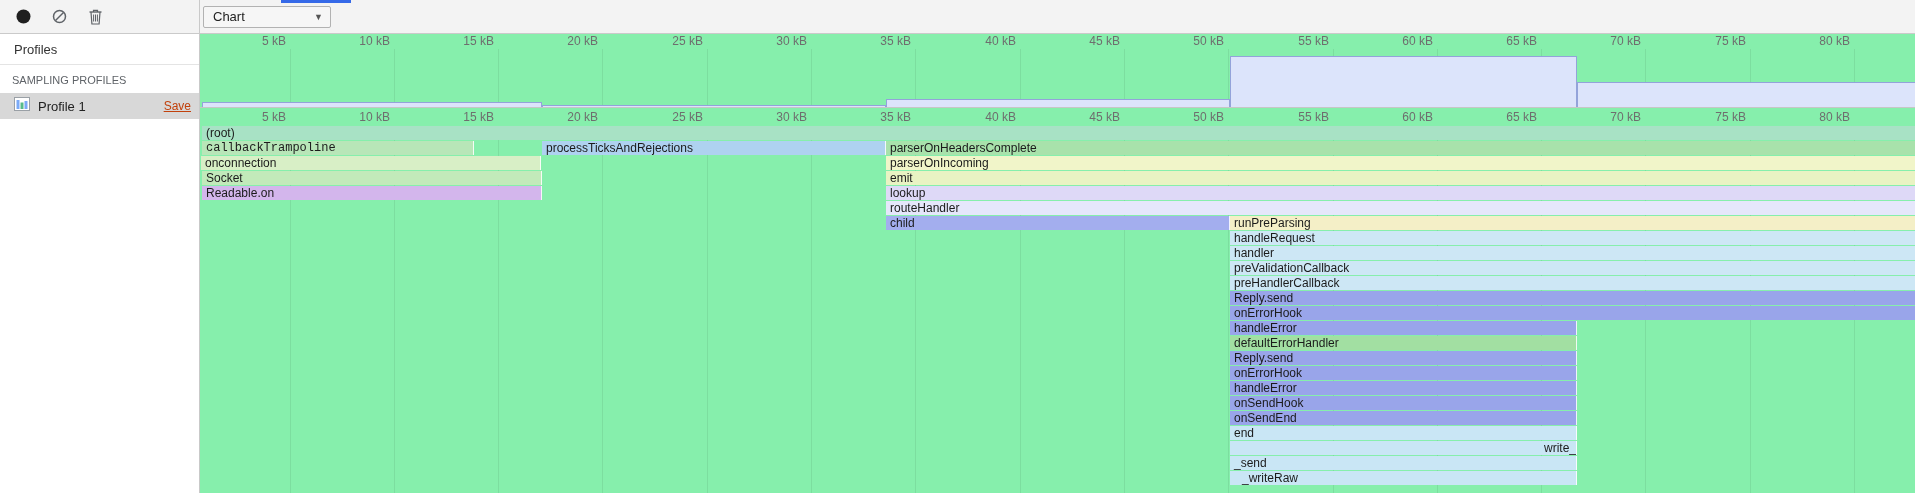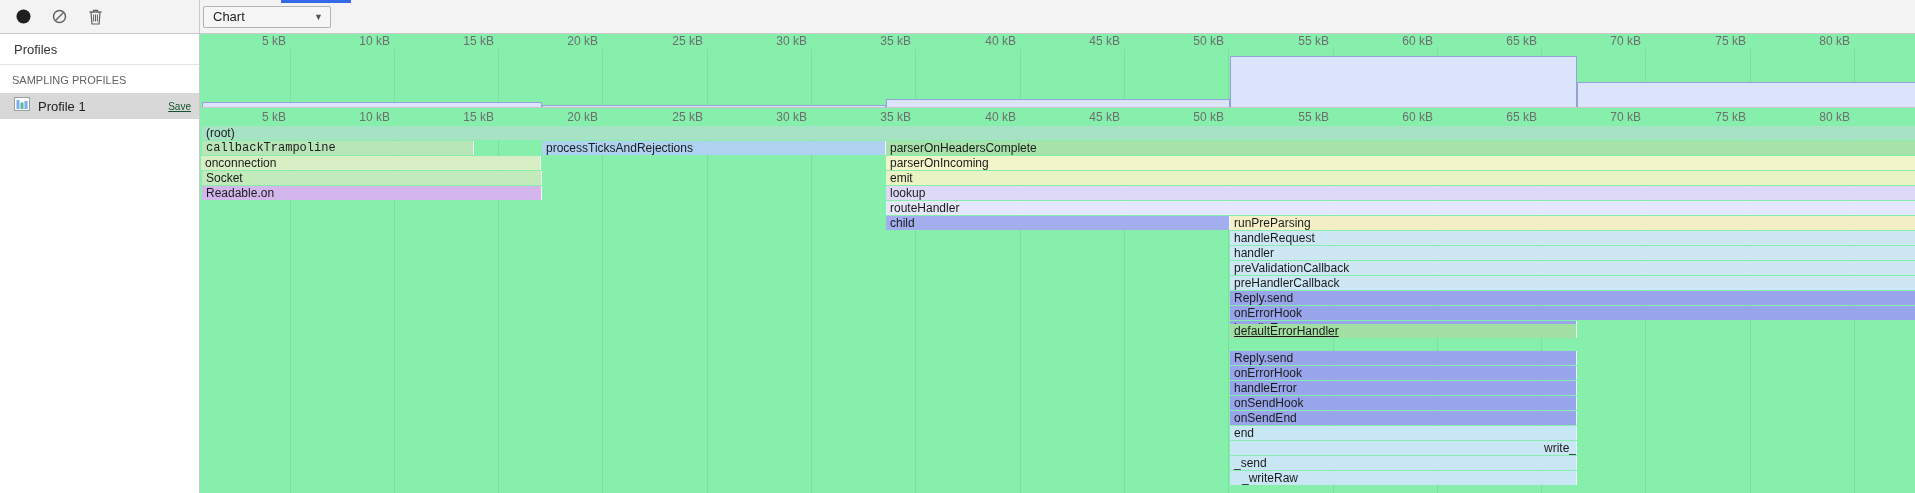--- a/index.html
+++ b/index.html
@@ -20,21 +20,21 @@
   .select .arrow{font-size:9px;color:#555;margin-left:10px;}
 
   
   .sidebar{position:absolute;top:34px;left:0;width:200px;bottom:0;box-sizing:border-box;
            background:#fff;border-right:1px solid #c9c9c9;}
   .sidebar-title{padding:8px 14px 7px;font-size:13px;color:#333;border-bottom:1px solid #e4e4e4;}
   .sidebar-section{padding:9px 12px 7px;font-size:11px;color:#5f6368;}
   .profile-item{height:26px;display:flex;align-items:center;background:#d8d8d8;
                 padding:0 8px 0 14px;gap:8px;cursor:pointer;}
   .profile-name{font-size:13px;color:#222;flex:1;}
-  .save-link{font-size:10px;color:#14532d;text-decoration:underline;cursor:pointer;}
+  .save-link{font-size:12px;color:#c2410c;text-decoration:underline;cursor:pointer;}
 
   
   .main{position:absolute;left:200px;top:34px;right:0;bottom:0;background:#86efac;overflow:hidden;}
   .ruler{position:absolute;left:0;right:0;}
   #ruler1{top:0;height:15px;}
   #ruler2{top:74px;height:18px;}
   .tick-label{position:absolute;width:58px;text-align:right;font-size:12px;color:#6e6e6e;
               top:0;line-height:15px;white-space:nowrap;}
   #ruler2 .tick-label{line-height:18px;}
   .overview{position:absolute;top:15px;left:0;right:0;height:58px;border-bottom:1px solid #c6c6c6;}
@@ -189,21 +189,21 @@
         <div class="bar" style="top: 75px; left: 686px; width: 1031px; background: rgb(229, 231, 251);">routeHandler</div>
         <div class="bar" style="top: 90px; left: 686px; width: 344px; background: rgb(163, 174, 238);">child</div>
         <div class="bar" style="top: 90px; left: 1030px; width: 687px; background: rgb(244, 239, 199);">runPreParsing</div>
         <div class="bar" style="top: 105px; left: 1030px; width: 687px; background: rgb(205, 231, 245);">handleRequest</div>
         <div class="bar" style="top: 120px; left: 1030px; width: 687px; background: rgb(205, 231, 245);">handler</div>
         <div class="bar" style="top: 135px; left: 1030px; width: 687px; background: rgb(205, 231, 245);">preValidationCallback</div>
         <div class="bar" style="top: 150px; left: 1030px; width: 687px; background: rgb(205, 231, 245);">preHandlerCallback</div>
         <div class="bar" style="top: 165px; left: 1030px; width: 687px; background: rgb(153, 165, 234);">Reply.send</div>
         <div class="bar" style="top: 180px; left: 1030px; width: 687px; background: rgb(153, 165, 234);">onErrorHook</div>
         <div class="bar" style="top: 195px; left: 1030px; width: 347px; background: rgb(153, 165, 234);">handleError</div>
-        <div class="bar" style="top: 198px; left: 1030px; width: 347px; background: rgb(162, 223, 162); text-decoration: underline;">defaultErrorHandler</div>
+        <div class="bar" style="top: 210px; left: 1030px; width: 347px; background: rgb(162, 223, 162);">defaultErrorHandler</div>
         <div class="bar" style="top: 225px; left: 1030px; width: 347px; background: rgb(153, 165, 234);">Reply.send</div>
         <div class="bar" style="top: 240px; left: 1030px; width: 347px; background: rgb(153, 165, 234);">onErrorHook</div>
         <div class="bar" style="top: 255px; left: 1030px; width: 347px; background: rgb(153, 165, 234);">handleError</div>
         <div class="bar" style="top: 270px; left: 1030px; width: 347px; background: rgb(153, 165, 234);">onSendHook</div>
         <div class="bar" style="top: 285px; left: 1030px; width: 347px; background: rgb(153, 165, 234);">onSendEnd</div>
         <div class="bar" style="top: 300px; left: 1030px; width: 347px; background: rgb(201, 230, 245);">end</div>
         <div class="bar" style="top: 315px; left: 1030px; width: 347px; background: rgb(201, 230, 245); text-align: right;">write_</div>
         <div class="bar" style="top: 330px; left: 1030px; width: 347px; background: rgb(201, 230, 245);">_send</div>
         <div class="bar" style="top: 345px; left: 1030px; width: 347px; background: rgb(201, 230, 245); padding-left: 12px;">_writeRaw</div>
       </div>

